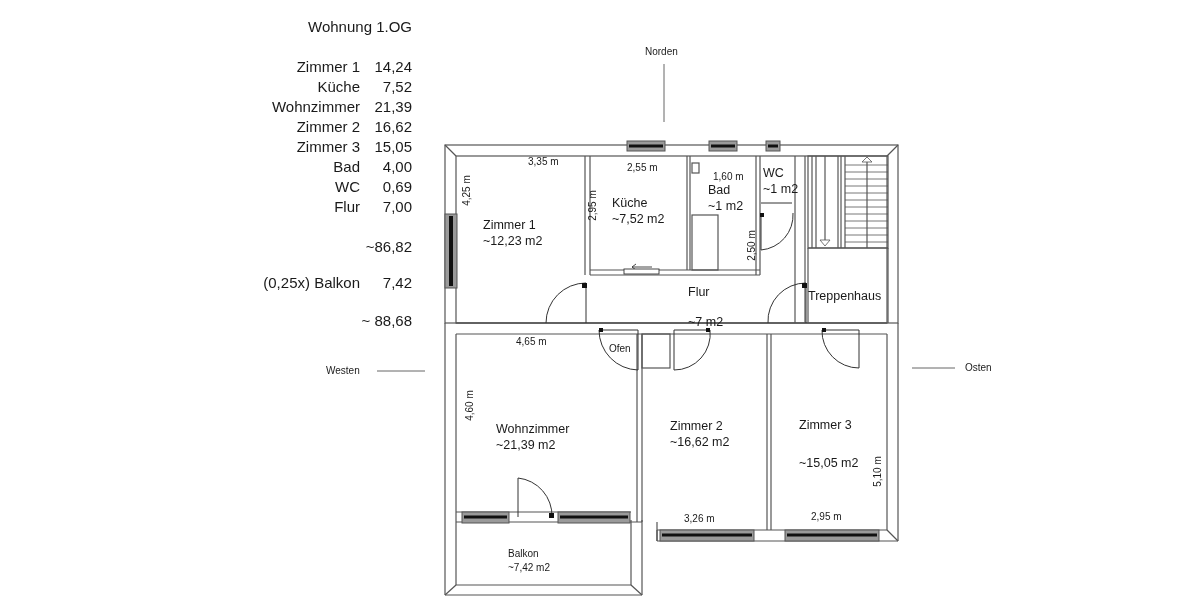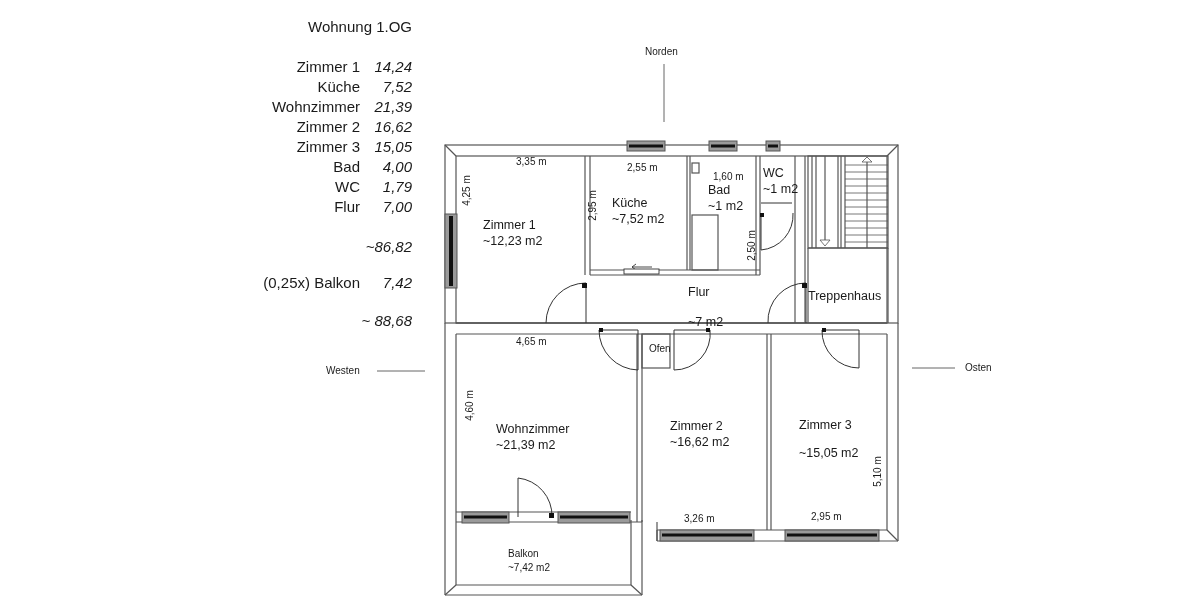--- a/index.html
+++ b/index.html
@@ -2,21 +2,21 @@
 <html><head>
 <meta charset="utf-8">
 <style>
   html, body { margin:0; padding:0; background:#ffffff; }
   body { width:1200px; height:600px; position:relative; overflow:hidden;
          font-family:"Liberation Sans", sans-serif; color:#1a1a1a; }
   .summary { position:absolute; left:236px; top:14px; width:176px; }
   .summary .title { position:absolute; right:0; top:4px; font-size:15px; white-space:nowrap; }
   .summary .row { position:absolute; right:0; font-size:15px; white-space:nowrap; display:flex; }
   .summary .row .lbl { text-align:right; }
-  .summary .row .val { width:52px; text-align:right;font-style:italic; }
+  .summary .row .val { width:52px; text-align:right; }
   .plan { position:absolute; left:0; top:0; }
   .lbl-txt { position:absolute; font-size:12.5px; line-height:15px; white-space:nowrap; }
   .small { font-size:10px; position:absolute; white-space:nowrap; }
   .vert { transform:rotate(-90deg); transform-origin:center; }
   .compass { position:absolute; font-size:10px; white-space:nowrap; }
 </style>
 </head>
 <body>
 
 <div class="summary">
@@ -40,21 +40,21 @@
   <div class="row" style="top:124px">
       <span class="lbl">Zimmer 3</span>
       <span class="val">15,05</span>
     </div>
   <div class="row" style="top:144px">
       <span class="lbl">Bad</span>
       <span class="val">4,00</span>
     </div>
   <div class="row" style="top:164px">
       <span class="lbl">WC</span>
-      <span class="val">1,79</span>
+      <span class="val">0,69</span>
     </div>
   <div class="row" style="top:184px">
       <span class="lbl">Flur</span>
       <span class="val">7,00</span>
     </div>
   <div class="row" style="top:224px">
       <span class="val" style="width:auto">~86,82</span>
     </div>
   <div class="row" style="top:260px">
       <span class="lbl">(0,25x) Balkon</span>
@@ -223,21 +223,21 @@
     <line x1="664" y1="64" x2="664" y2="122"></line>
     <line x1="377" y1="371" x2="425" y2="371"></line>
     <line x1="912" y1="368" x2="955" y2="368"></line>
   </g>
 </svg>
 
 <div class="compass" style="left:645px;top:46px">Norden</div>
 <div class="compass" style="left:326px;top:365px">Westen</div>
 <div class="compass" style="left:965px;top:362px">Osten</div>
 
-<div class="small" style="left:516px;top:156px">3,35 m</div>
+<div class="small" style="left:528px;top:156px">3,35 m</div>
 <div class="small vert" style="left:451px;top:185px">4,25 m</div>
 <div class="lbl-txt" style="left:483px;top:218px">Zimmer 1</div>
 <div class="lbl-txt" style="left:483px;top:234px">~12,23 m2</div>
 
 <div class="small" style="left:627px;top:162px">2,55 m</div>
 <div class="small vert" style="left:577px;top:200px">2,95 m</div>
 <div class="lbl-txt" style="left:612px;top:196px">Küche</div>
 <div class="lbl-txt" style="left:612px;top:212px">~7,52 m2</div>
 
 <div class="small" style="left:713px;top:171px">1,60 m</div>
@@ -246,30 +246,30 @@
 <div class="lbl-txt" style="left:708px;top:199px">~1 m2</div>
 
 <div class="lbl-txt" style="left:763px;top:166px">WC</div>
 <div class="lbl-txt" style="left:763px;top:182px">~1 m2</div>
 
 <div class="lbl-txt" style="left:808px;top:289px">Treppenhaus</div>
 
 <div class="lbl-txt" style="left:688px;top:285px">Flur</div>
 <div class="lbl-txt" style="left:688px;top:315px">~7 m2</div>
 
-<div class="small" style="left:649px;top:343px">Ofen</div>
+<div class="small" style="left:609px;top:343px">Ofen</div>
 
 <div class="small" style="left:516px;top:336px">4,65 m</div>
 <div class="small vert" style="left:454px;top:400px">4,60 m</div>
 <div class="lbl-txt" style="left:496px;top:422px">Wohnzimmer</div>
 <div class="lbl-txt" style="left:496px;top:438px">~21,39 m2</div>
 
 <div class="lbl-txt" style="left:670px;top:419px">Zimmer 2</div>
 <div class="lbl-txt" style="left:670px;top:435px">~16,62 m2</div>
 <div class="small" style="left:684px;top:513px">3,26 m</div>
 
 <div class="lbl-txt" style="left:799px;top:418px">Zimmer 3</div>
-<div class="lbl-txt" style="left:799px;top:446px">~15,05 m2</div>
+<div class="lbl-txt" style="left:799px;top:456px">~15,05 m2</div>
 <div class="small" style="left:811px;top:511px">2,95 m</div>
 <div class="small vert" style="left:862px;top:466px">5,10 m</div>
 
 <div class="small" style="left:508px;top:548px">Balkon</div>
 <div class="small" style="left:508px;top:562px">~7,42 m2</div>
 
 </body></html>

